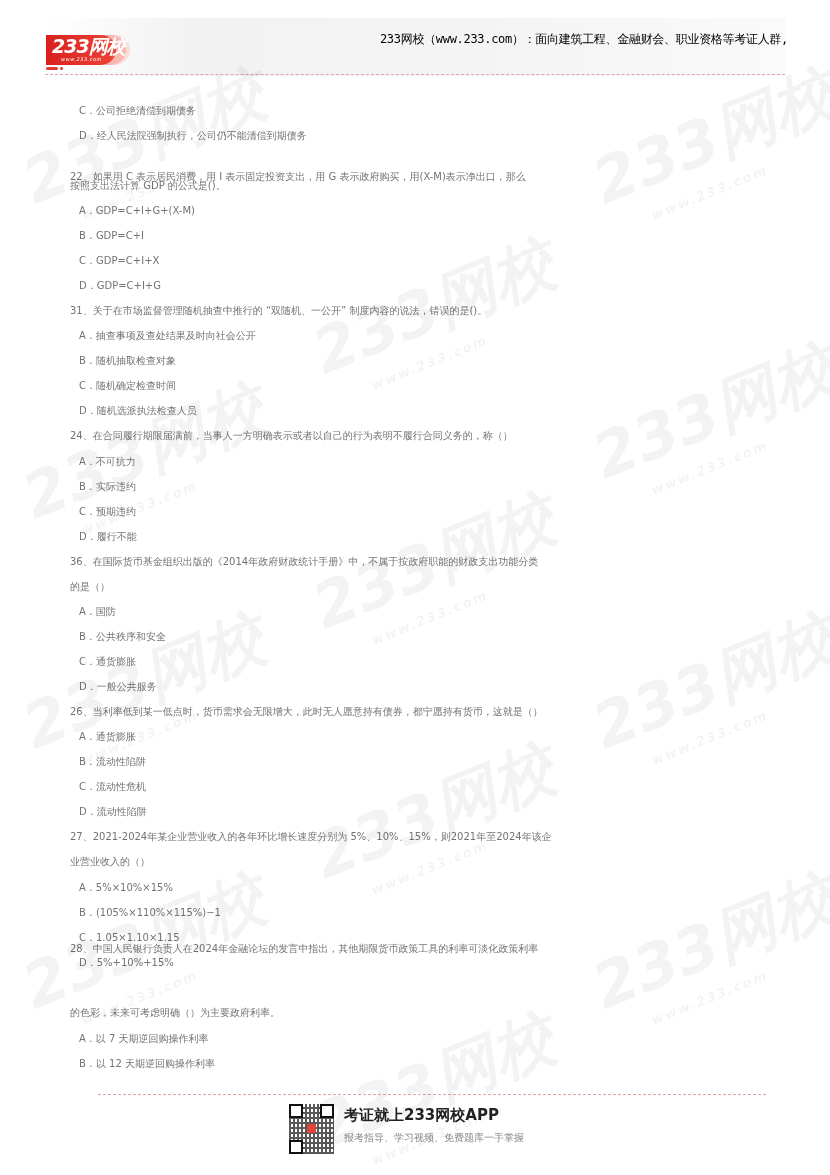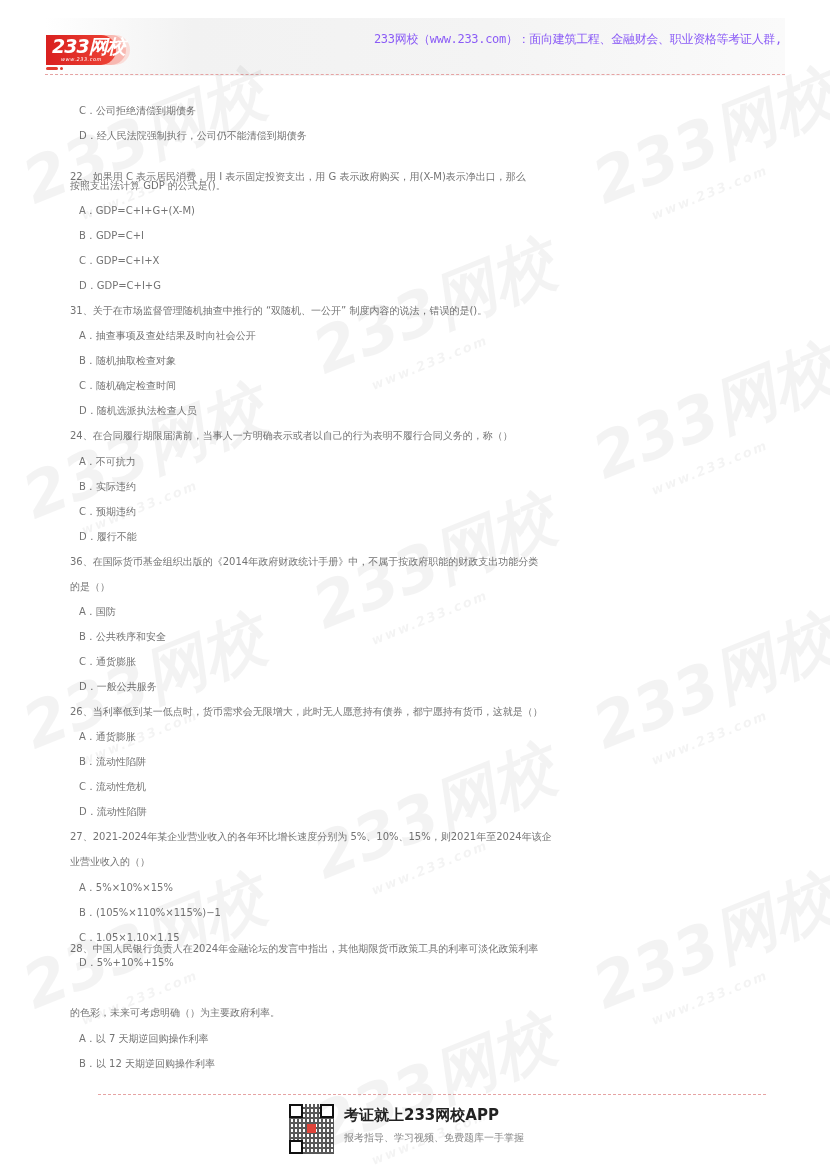--- a/index.html
+++ b/index.html
@@ -23,21 +23,21 @@
     .logo-ring1 { position: absolute; left: 100px; top: 35px; width: 26px; height: 30px; border-radius: 0 16px 16px 0; background: #f7a8a0; opacity: .7; }
     .logo-ring2 { position: absolute; left: 106px; top: 35px; width: 24px; height: 30px; border-radius: 0 16px 16px 0; background: #fbd3cd; opacity: .7; }
     .logo-main {
       position: absolute; left: 52px; top: 35px; font-size: 19px; font-weight: bold; font-style: italic;
       color: #fff; letter-spacing: -1px; line-height: 22px; z-index: 2;
     }
     .logo-url { position: absolute; left: 61px; top: 56px; font-size: 5px; color: #fff; font-style: italic; z-index: 2; letter-spacing: .5px; }
     .logo-dash { position: absolute; left: 46px; top: 67px; width: 12px; height: 3px; background: #e23b2f; border-radius: 2px; }
     .logo-dot { position: absolute; left: 60px; top: 67px; width: 3px; height: 3px; background: #e23b2f; border-radius: 2px; }
     .header-text {
-      position: absolute; right: 48px; top: 30px; text-align: left; font-size: 12px; line-height: 19px; color: #8b5cf6;
+      position: absolute; right: 42px; top: 30px; text-align: left; font-size: 12px; line-height: 19px; color: #000000;
       font-family: "DejaVu Sans Mono", "Liberation Mono", monospace; letter-spacing: -0.3px;
     }
     .content { position: absolute; left: 70px; top: 100px; width: 720px; }
     .line { position: absolute; left: 0; font-size: 10px; white-space: nowrap; line-height: 18px; color: #737373; }
     .opt { left: 9px; }
     .watermark {
       position: absolute; font-size: 62px; font-weight: bold; font-style: italic; color: #000;
       opacity: 0.045; transform: rotate(-22deg); white-space: nowrap; pointer-events: none; z-index: 5;
     }
     .watermark small { display: block; font-size: 13px; margin-left: 40px; letter-spacing: 2px; }

